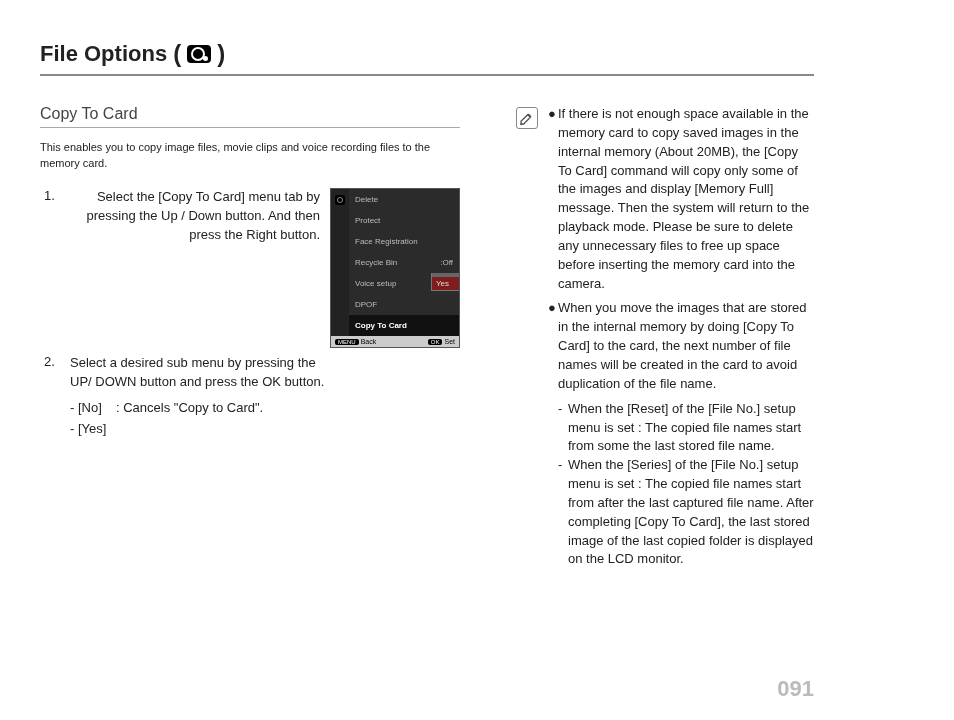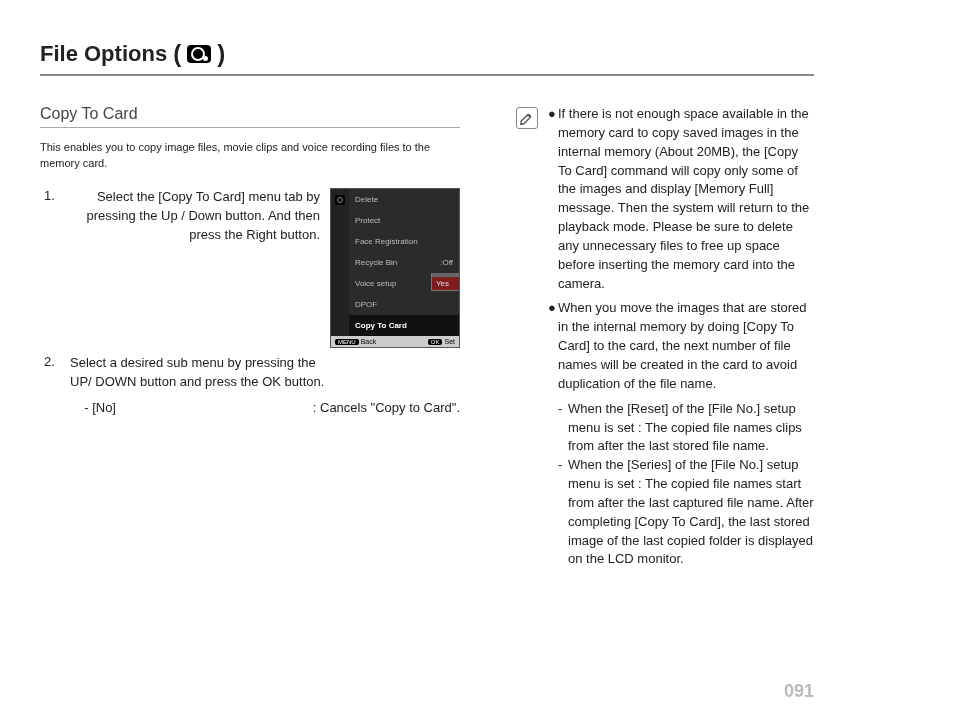--- a/index.html
+++ b/index.html
@@ -31,21 +31,21 @@
   .section-title {
     font-size: 16px; color:#444; padding-bottom: 4px; border-bottom: 1px solid #aaa;
     margin-bottom: 12px;
   }
   .intro { font-size: 11px; line-height:1.45; margin-bottom: 16px; }
 
   .step-row { display:flex; gap:10px; align-items:flex-start; margin-bottom: 6px; }
   .step-text { font-size: 13px; line-height:1.45; }
   .step-num { font-size:13px; min-width: 16px; }
   .indent { padding-left: 18px; }
-  .opt-row { font-size:13px; line-height:1.5; padding-left: 30px; display:flex; margin-top:2px;text-align:right; }
+  .opt-row { font-size:13px; line-height:1.5; padding-left: 30px; display:flex; margin-top:2px; }
   .opt-label { min-width:46px; }
   .opt-desc { flex:1; }
 
   
   .menu-mock {
     width: 130px; background:#2b2b2b; color:#bcbcbc; font-size:8px;
     border:1px solid #555; flex: 0 0 130px; margin-left:auto;
   }
   .menu-body { display:flex; }
   .menu-side { width:18px; background:#222; display:flex; flex-direction:column; align-items:center; gap:14px; padding-top:6px;}
@@ -75,21 +75,21 @@
     position:relative; margin-top:2px;
   }
   .note-icon svg { width:16px;height:16px;}
   .bullets { font-size:13px; line-height:1.45; }
   .bullets .b { display:flex; margin-bottom:6px; }
   .bullets .bchar { width:10px; flex:0 0 10px; }
   .sub-dash { display:flex; padding-left:10px; }
   .sub-dash .dash { width:10px; flex:0 0 10px; }
 
   .page-num {
-    position:absolute; right:60px; bottom:18px; color:#bbb; font-size:18px; font-weight:bold;
+    position:absolute; right:60px; bottom:18px; color:#bbb; font-size:22px; font-weight:bold;
   }
 </style>
 </head>
 <body>
 
 <div class="page">
   <div class="page-title">
     <span>File Options</span>
     <span class="paren">(</span>
     <span class="title-icon"></span>
@@ -158,20 +158,21 @@
       <div class="step-row" style="max-width:290px;">
         <div class="step-num" style="padding-left:4px;">2.</div>
         <div class="step-text" style="flex:1;padding-left:4px;">Select a desired sub menu by pressing the UP/ DOWN button and press the OK button.</div>
       </div>
 
       <div class="opt-row">
         <span class="opt-label">- [No]</span>
         <span class="opt-desc">: Cancels "Copy to Card".</span>
       </div>
       <div class="opt-row">
+        <span class="opt-label">- [Yes]</span>
       </div>
     </div>
 
     <div class="col-right">
       <div class="note-row">
         <div class="note-icon">
           <svg viewBox="0 0 24 24">
             <path d="M3 17l10-10 4 4L7 21H3v-4z M14 6l4 4" fill="none" stroke="#555" stroke-width="2"></path>
             <path d="M2 22l3-1" stroke="#555" stroke-width="2"></path>
           </svg>
@@ -180,21 +181,21 @@
           <div class="b">
             <span class="bchar">●</span>
             <span>If there is not enough space available in the memory card to copy saved images in the internal memory (About 20MB), the [Copy To Card] command will copy only some of the images and display [Memory Full] message. Then the system will return to the playback mode. Please be sure to delete any unnecessary files to free up space before inserting the memory card into the camera.</span>
           </div>
           <div class="b">
             <span class="bchar">●</span>
             <span>When you move the images that are stored in the internal memory by doing [Copy To Card] to the card, the next number of file names will be created in the card to avoid duplication of the file name.</span>
           </div>
           <div class="sub-dash">
             <span class="dash">-</span>
-            <span>When the [Reset] of the [File No.] setup menu is set : The copied file names clips from after the last stored file name.</span>
+            <span>When the [Reset] of the [File No.] setup menu is set : The copied file names start from some the last stored file name.</span>
           </div>
           <div class="sub-dash">
             <span class="dash">-</span>
             <span>When the [Series] of the [File No.] setup menu is set : The copied file names start from after the last captured file name. After completing [Copy To Card], the last stored image of the last copied folder is displayed on the LCD monitor.</span>
           </div>
         </div>
       </div>
     </div>
   </div>
 

